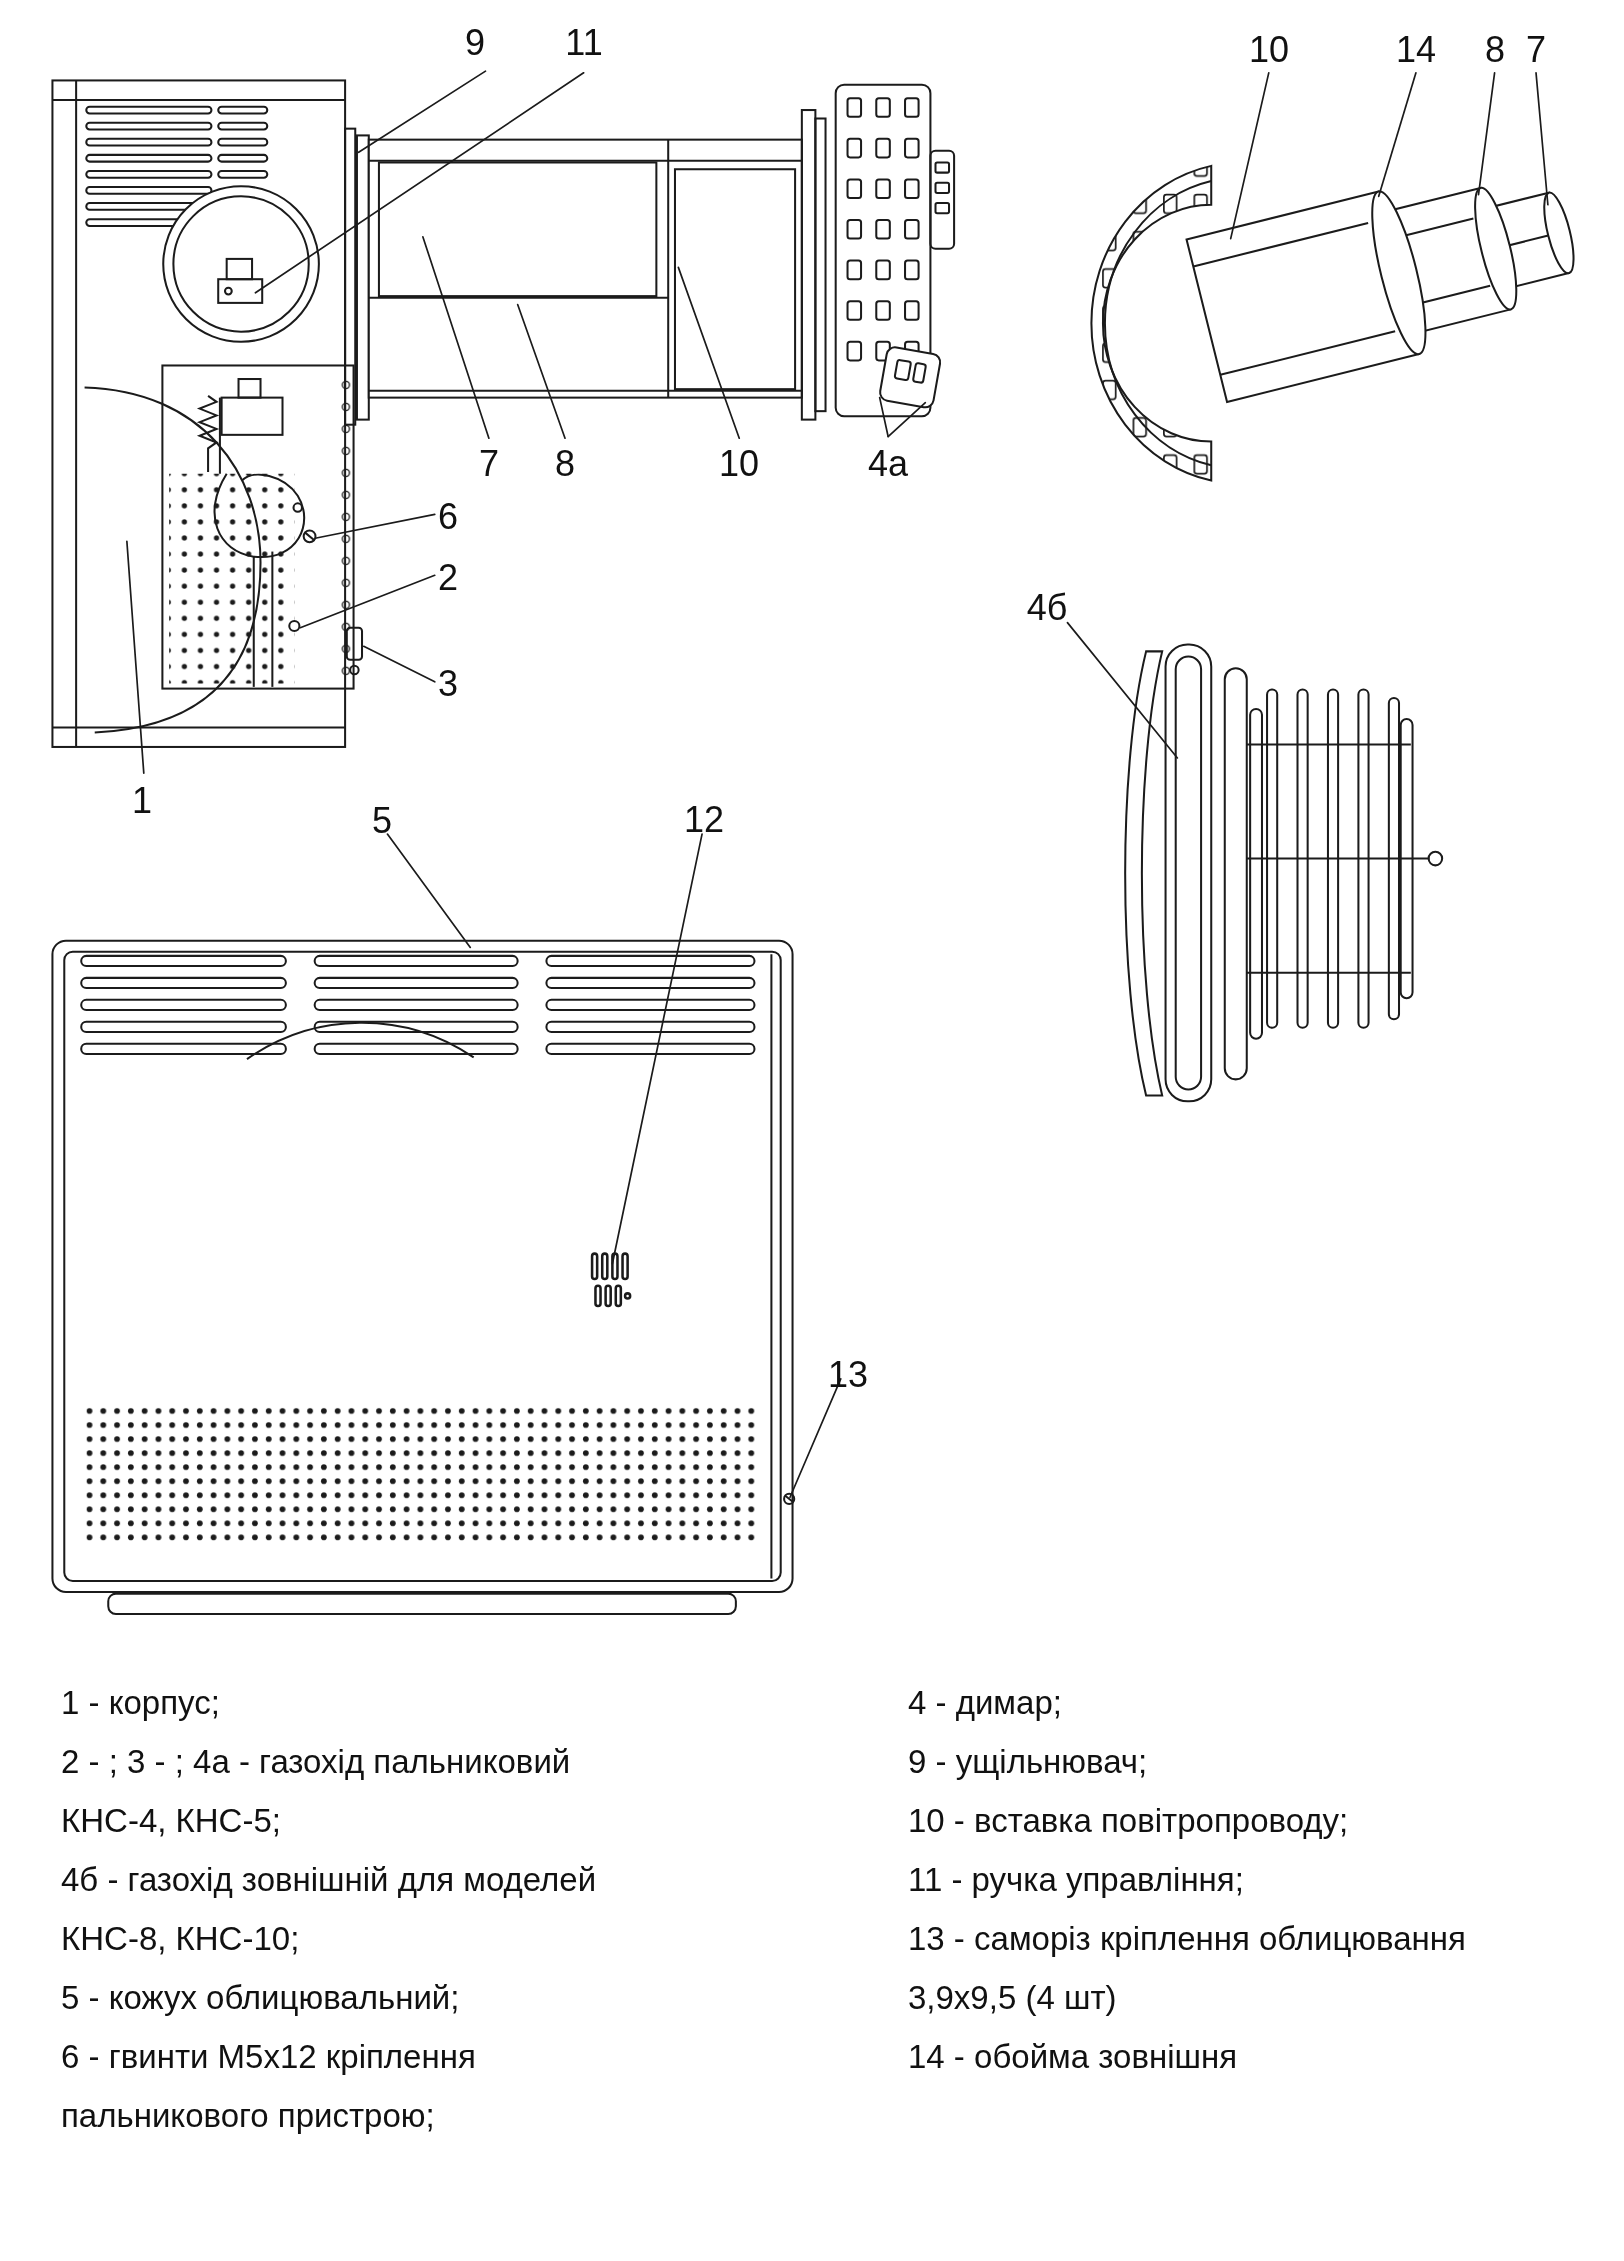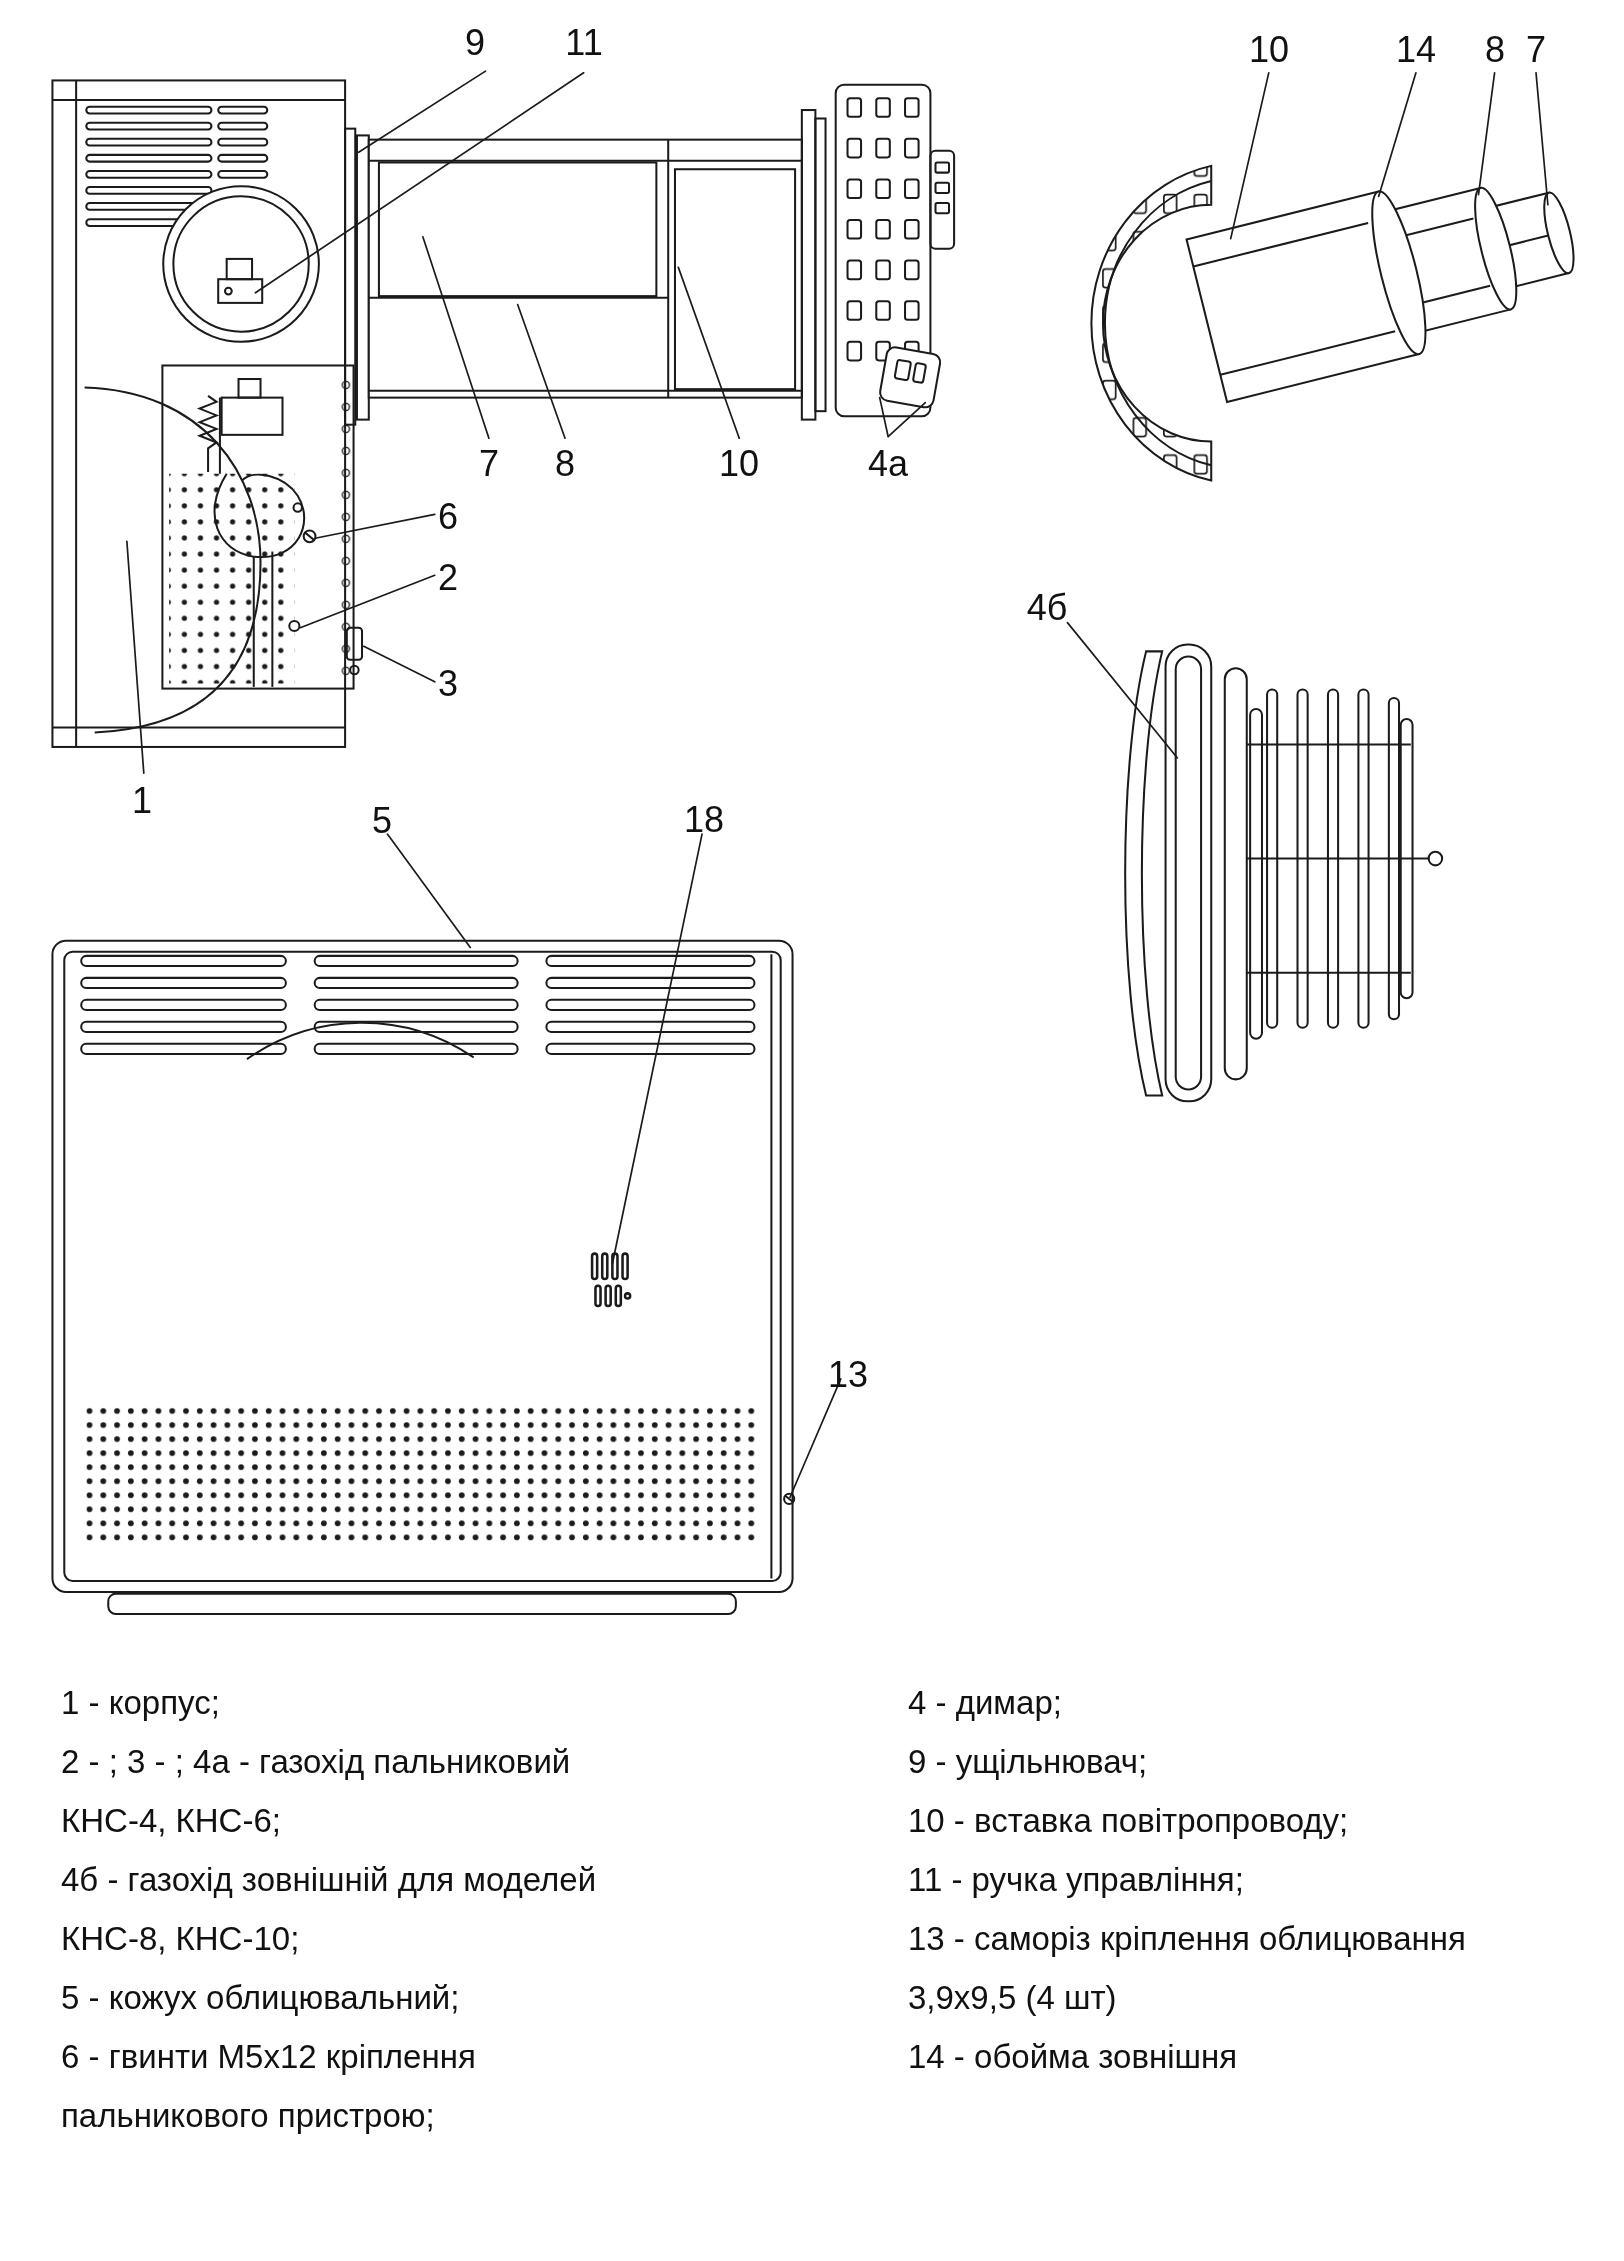--- a/index.html
+++ b/index.html
@@ -271,28 +271,28 @@
   <div class="callout" style="left:448px;top:496px">6</div>
   <div class="callout" style="left:448px;top:557px">2</div>
   <div class="callout" style="left:448px;top:663px">3</div>
   <div class="callout" style="left:142px;top:780px">1</div>
   <div class="callout" style="left:1269px;top:29px">10</div>
   <div class="callout" style="left:1416px;top:29px">14</div>
   <div class="callout" style="left:1495px;top:29px">8</div>
   <div class="callout" style="left:1536px;top:29px">7</div>
   <div class="callout" style="left:1047px;top:587px">4б</div>
   <div class="callout" style="left:382px;top:800px">5</div>
-  <div class="callout" style="left:704px;top:799px">18</div>
+  <div class="callout" style="left:704px;top:799px">12</div>
   <div class="callout" style="left:848px;top:1354px">13</div>
 
   <div class="legend">
     <div class="legend-col col-left">
         <div class="legend-line">1 - корпус;</div>
         <div class="legend-line">2 - ; 3 - ; 4а - газохід пальниковий</div>
-        <div class="legend-line">КНС-4, КНС-6;</div>
+        <div class="legend-line">КНС-4, КНС-5;</div>
         <div class="legend-line">4б - газохід зовнішній для моделей</div>
         <div class="legend-line">КНС-8, КНС-10;</div>
         <div class="legend-line">5 - кожух облицювальний;</div>
         <div class="legend-line">6 - гвинти М5х12 кріплення</div>
         <div class="legend-line">пальникового пристрою;</div>
       </div>
     <div class="legend-col col-right">
         <div class="legend-line">4 - димар;</div>
         <div class="legend-line">9 - ущільнювач;</div>
         <div class="legend-line">10 - вставка повітропроводу;</div>

